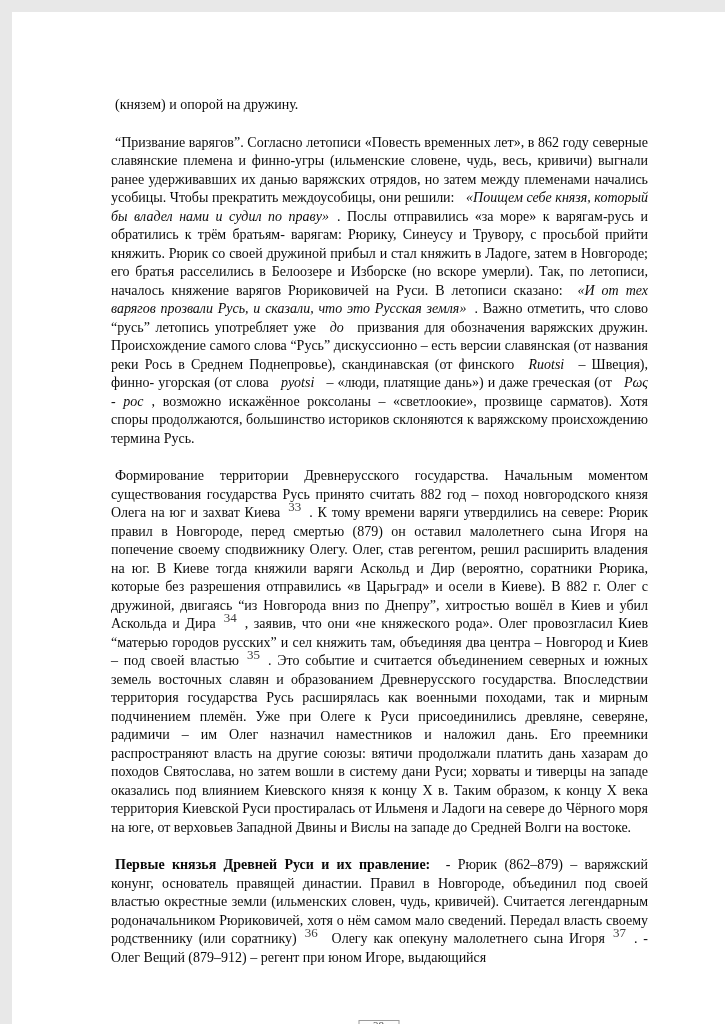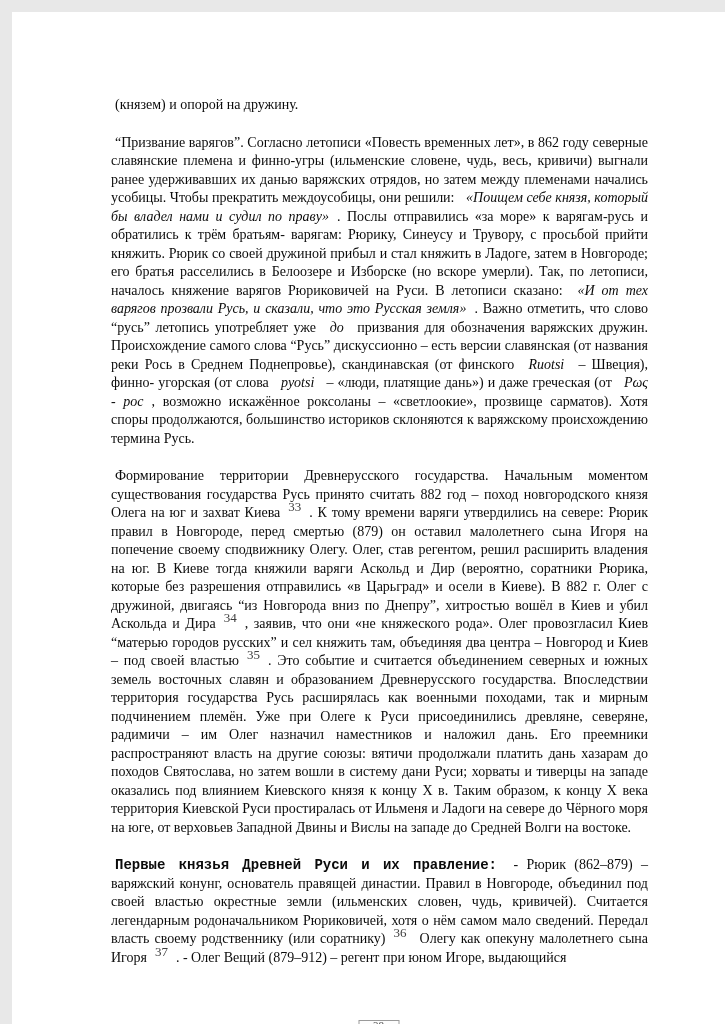--- a/index.html
+++ b/index.html
@@ -20,21 +20,21 @@
     left: 95px; top: 80px;
     width: 537px;
     font-size: 14px;
     line-height: 18.5px;
     text-align: justify;
     color: #0b0b0b;
   }
   .content p { margin: 0 0 19px 0; }
   .content p:last-child { margin-bottom: 0; }
   .it { font-style: italic; }
-  .bd { font-weight: bold; font-family: Liberation Mono, monospace; }
+  .bd { font-weight: bold; }
   sup.fn {
     font-size: 13px;
     color: #3c3c3c;
     line-height: 0;
     vertical-align: super;
     letter-spacing: 0;
   }
   .footer {
     position: absolute;
     left: 0; top: 972px; width: 725px;

